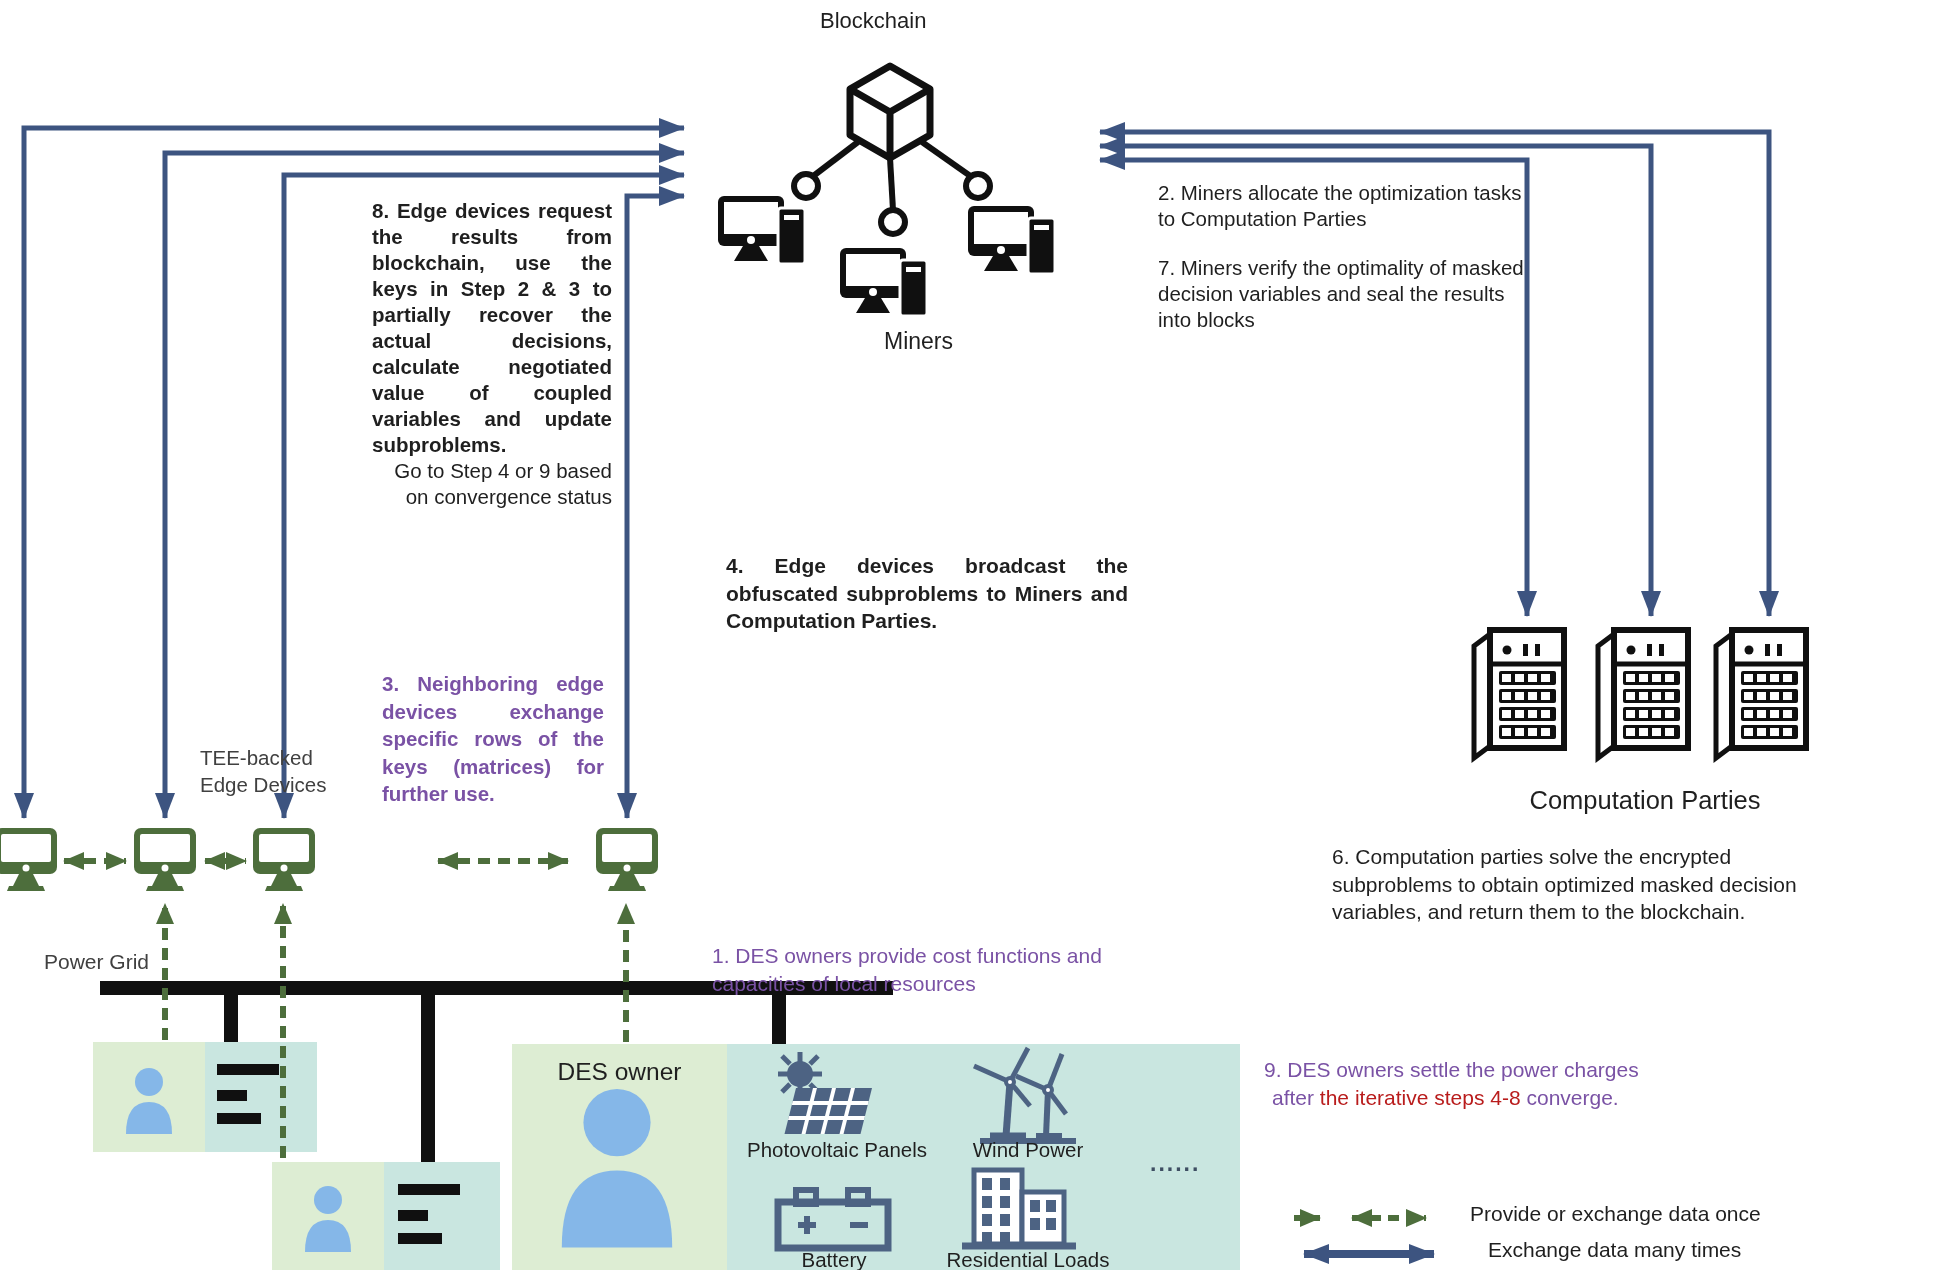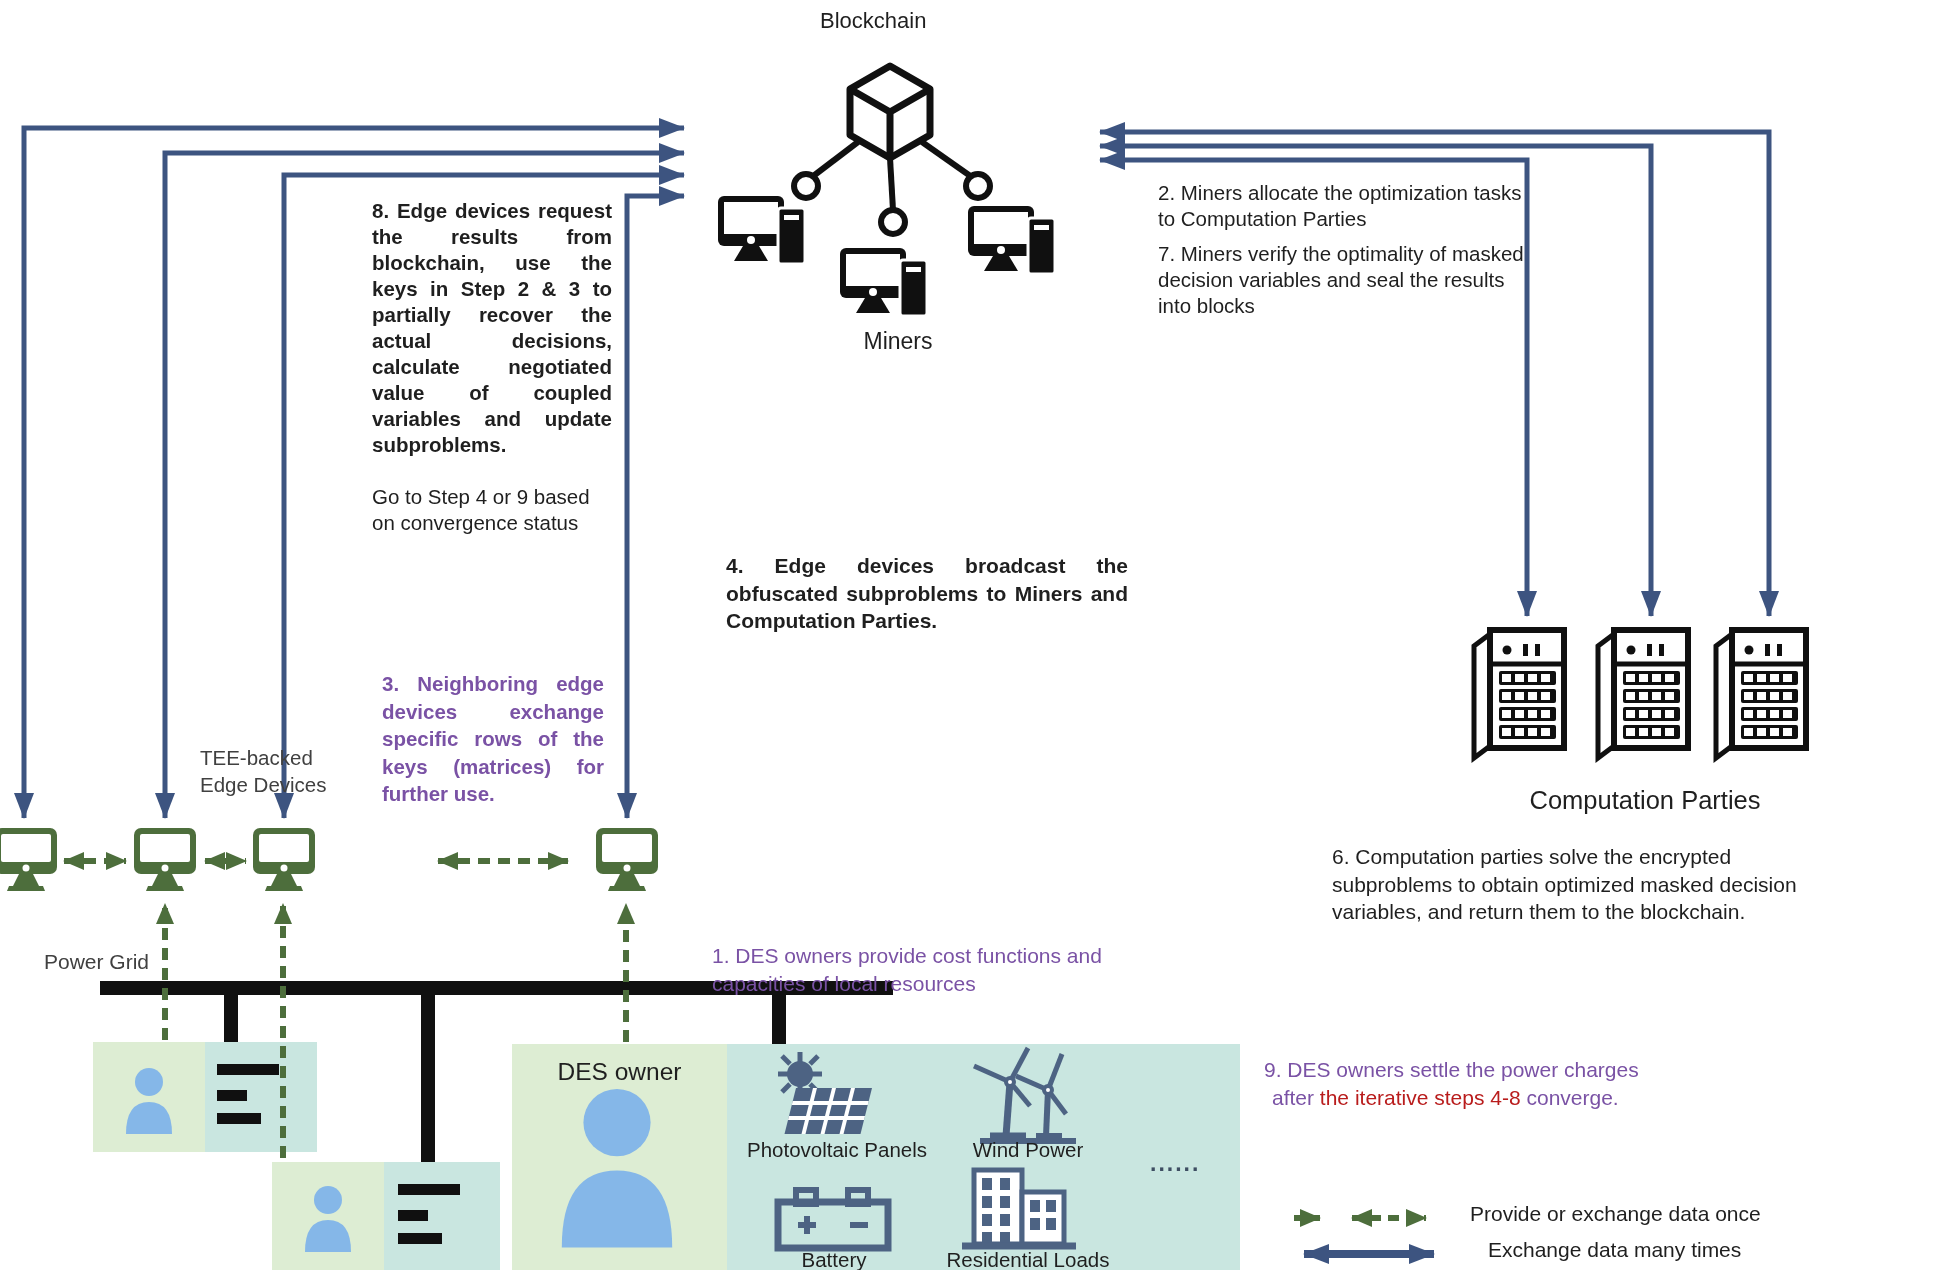--- a/index.html
+++ b/index.html
@@ -5,25 +5,25 @@
   html,body{margin:0;padding:0;background:#ffffff;}
   #stage{position:relative;width:1947px;height:1270px;overflow:hidden;background:#fff;
          font-family:"Liberation Sans","DejaVu Sans",sans-serif;color:#1f1f1f;}
   #gfx{position:absolute;left:0;top:0;z-index:1;}
   .txt{position:absolute;z-index:2;}
   .just{text-align:justify;font-weight:bold;}
   .purple{color:#7a52a5;}
   .black{color:#b91c1c;}
   .gray{color:#404040;}
   .t-blockchain{left:820px;top:8px;width:140px;font-size:22px;}
-  .t-miners{left:843px;top:328px;width:110px;font-size:23px;text-align:center;}
+  .t-miners{left:843px;top:328px;width:110px;font-size:23px;text-align:right;}
   .t-s8{left:372px;top:198px;width:240px;font-size:20.5px;line-height:26px;}
-  .t-s8 .p2{margin-top:26px;}
+  .t-s8 .p2{text-align:right;}
   .t-s57{left:1158px;top:180px;width:378px;font-size:20.5px;line-height:26px;}
-  .t-s57 .p2{margin-top:9px;}
+  .t-s57 .p2{margin-top:23px;}
   .t-s4{left:726px;top:552px;width:402px;font-size:21px;line-height:27.5px;}
   .t-s2{left:729px;top:676px;width:436px;font-size:21px;line-height:27.5px;}
   .t-s3{left:382px;top:670px;width:222px;font-size:20.5px;line-height:27.5px;}
   .t-tee{left:200px;top:744px;width:160px;font-size:20.5px;line-height:27px;}
   .t-pg{left:44px;top:950px;font-size:21px;}
   .t-s1{left:712px;top:906px;width:440px;font-size:21px;line-height:27.5px;margin-top:36px;}
   .t-s6{left:1332px;top:843px;width:480px;font-size:21px;line-height:27.5px;}
   .t-cp{left:1470px;top:786px;width:350px;font-size:25.5px;text-align:center;}
   .t-des{left:512px;top:1058px;width:215px;font-size:24.5px;text-align:center;}
   .t-pv{left:726px;top:1138px;width:222px;font-size:20.5px;text-align:center;}

